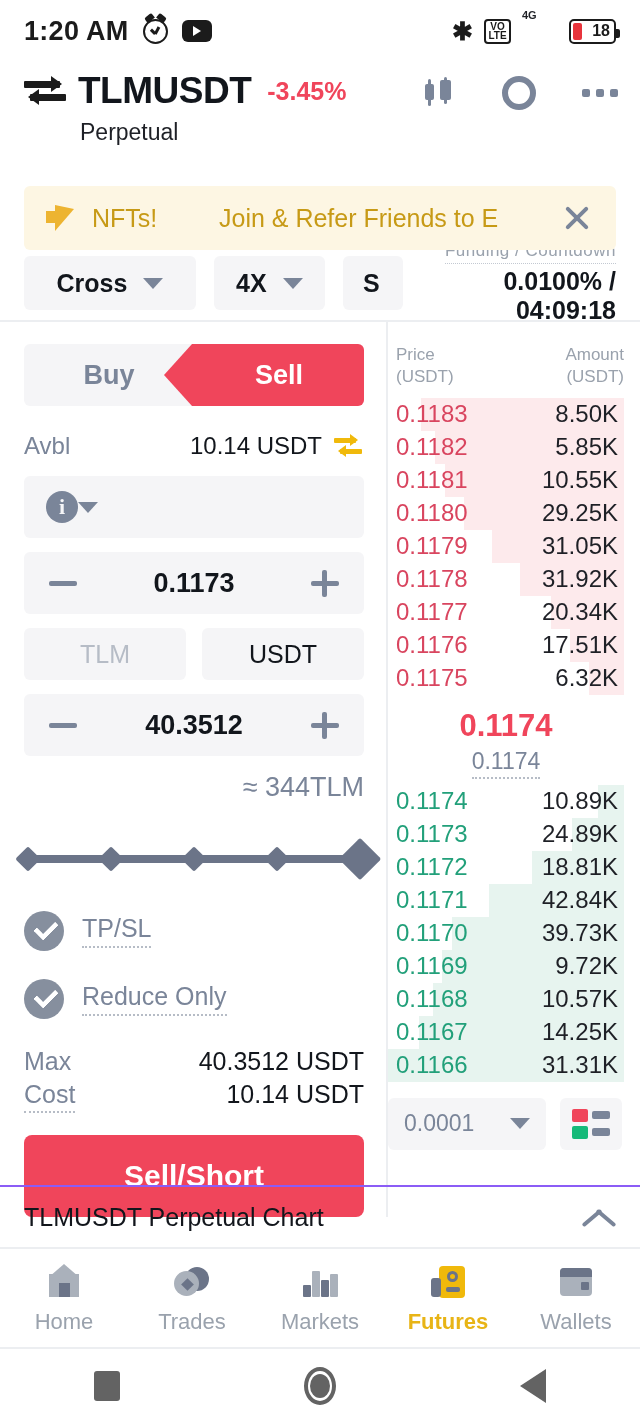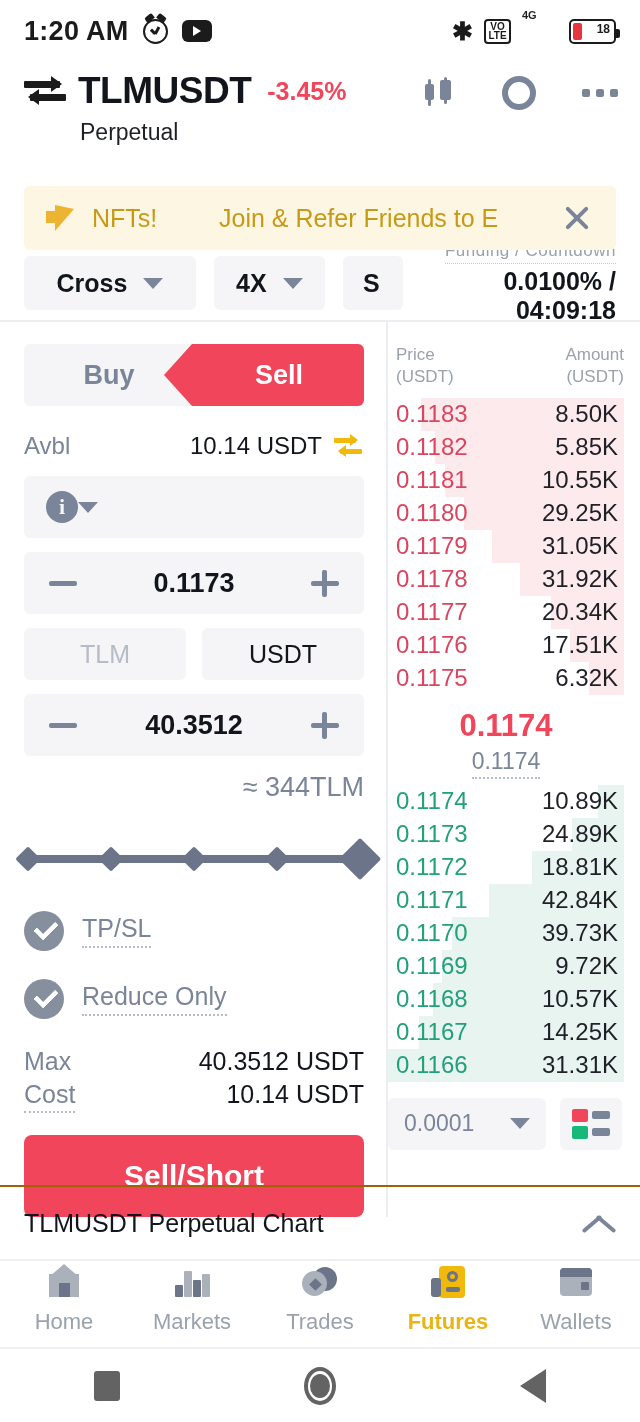--- a/index.html
+++ b/index.html
@@ -35,21 +35,21 @@
   .ic-sig i:nth-child(1){height:8px; background:#8a8a8a;}
   .ic-sig i:nth-child(2){height:12px; background:#8a8a8a;}
   .ic-sig i:nth-child(3){height:17px;}
   .ic-sig i:nth-child(4){height:21px;}
   .ic-sig i:nth-child(5){height:26px;}
   .ic-sig b { position:absolute; top:-9px; left:0; font-size:11px; font-weight:700;}
   .ic-batt { width:47px; height:25px; border:2.5px solid #1b1b1b; border-radius:5px; position:relative;
       display:flex; align-items:center; padding:2px; }
   .ic-batt:after { content:""; position:absolute; right:-6px; top:8px; width:4px; height:9px; background:#1b1b1b; border-radius:0 2px 2px 0;}
   .ic-batt .fill { width:9px; height:100%; background:#e8343c; border-radius:2px; }
-  .ic-batt .lvl { position:absolute; right:4px; top:1px; font-size:12px; font-weight:700; color:#1b1b1b; }
+  .ic-batt .lvl { position:absolute; right:4px; top:1px; font-size:16px; font-weight:700; color:#1b1b1b; }
 
   
   .pairhead { padding:8px 24px 6px; position:relative; }
   .pairline { display:flex; align-items:center; gap:12px; }
   .swap-ico { width:42px; height:34px; position:relative; flex:0 0 auto; }
   .swap-ico i { position:absolute; height:7px; background:#1b1b1b; border-radius:1px; }
   .swap-ico i:nth-child(1){ top:7px; left:0; width:36px; }
   .swap-ico i:nth-child(2){ top:20px; left:6px; width:36px; }
   .swap-ico i:nth-child(1):after{content:""; position:absolute; right:-2px; top:-5px; border-left:11px solid #1b1b1b; border-top:8px solid transparent; border-bottom:8px solid transparent;}
   .swap-ico i:nth-child(2):after{content:""; position:absolute; left:-2px; top:-5px; border-right:11px solid #1b1b1b; border-top:8px solid transparent; border-bottom:8px solid transparent;}
@@ -171,21 +171,21 @@
   .tick-sel { flex:1; height:52px; background:#f5f5f7; border-radius:6px; display:flex; align-items:center; padding:0 16px;
       font-size:23px; color:#7a8599; }
   .tick-sel .caret { margin-left:auto; }
   .depth-btn { width:62px; height:52px; background:#f5f5f7; border-radius:6px; display:flex; align-items:center;
       justify-content:center; }
   .depth-grid { display:grid; grid-template-columns:16px 18px; grid-template-rows:13px 13px; gap:4px; }
   .depth-grid i { display:block; border-radius:2px; }
   .dg-red { background:#f0455b; } .dg-green { background:#16b979; } .dg-gray { background:#7a8599; height:8px; align-self:center;}
 
   
-  .chartrow { position:absolute; left:0; right:0; top:1185px; height:76px; border-top:2px solid #a16207;
+  .chartrow { position:absolute; left:0; right:0; top:1185px; height:64px; border-top:2px solid #8b5cf6;
       border-bottom:2px solid #eceef1; display:flex; align-items:center; padding:0 24px; }
   .chartrow-title { font-size:25px; color:#12161c; }
   .chev-up { margin-left:auto; width:34px; height:34px; position:relative;}
   .chev-up:before,.chev-up:after{content:""; position:absolute; top:16px; width:24px; height:4px; background:#7a8599; border-radius:2px;}
   .chev-up:before{left:-2px; transform:rotate(-40deg);} .chev-up:after{right:-2px; transform:rotate(40deg);}
 
   
   .bottomnav { position:absolute; left:0; right:0; top:1251px; height:96px; display:flex; }
   .nav-item { flex:1; display:flex; flex-direction:column; align-items:center; justify-content:center; gap:9px; }
   .nav-label { font-size:22px; color:#9aa2ad; }
@@ -520,35 +520,35 @@
   <div class="bottomnav" id="bottomnav">
       <div class="nav-item">
         <div class="nav-ico ni-home">
           <i></i>
           <i></i>
           <i></i>
         </div>
         <div class="nav-label">Home</div>
       </div>
       <div class="nav-item">
+        <div class="nav-ico ni-trd">
+          <i></i>
+          <i></i>
+          <i></i>
+        </div>
+        <div class="nav-label">Trades</div>
+      </div>
+      <div class="nav-item">
         <div class="nav-ico ni-mkt">
           <i></i>
           <i></i>
           <i></i>
           <i></i>
         </div>
         <div class="nav-label">Markets</div>
-      </div>
-      <div class="nav-item">
-        <div class="nav-ico ni-trd">
-          <i></i>
-          <i></i>
-          <i></i>
-        </div>
-        <div class="nav-label">Trades</div>
       </div>
       <div class="nav-item active">
         <div class="nav-ico ni-fut">
           <i></i>
           <i></i>
           <i></i>
           <i></i>
         </div>
         <div class="nav-label">Futures</div>
       </div>

